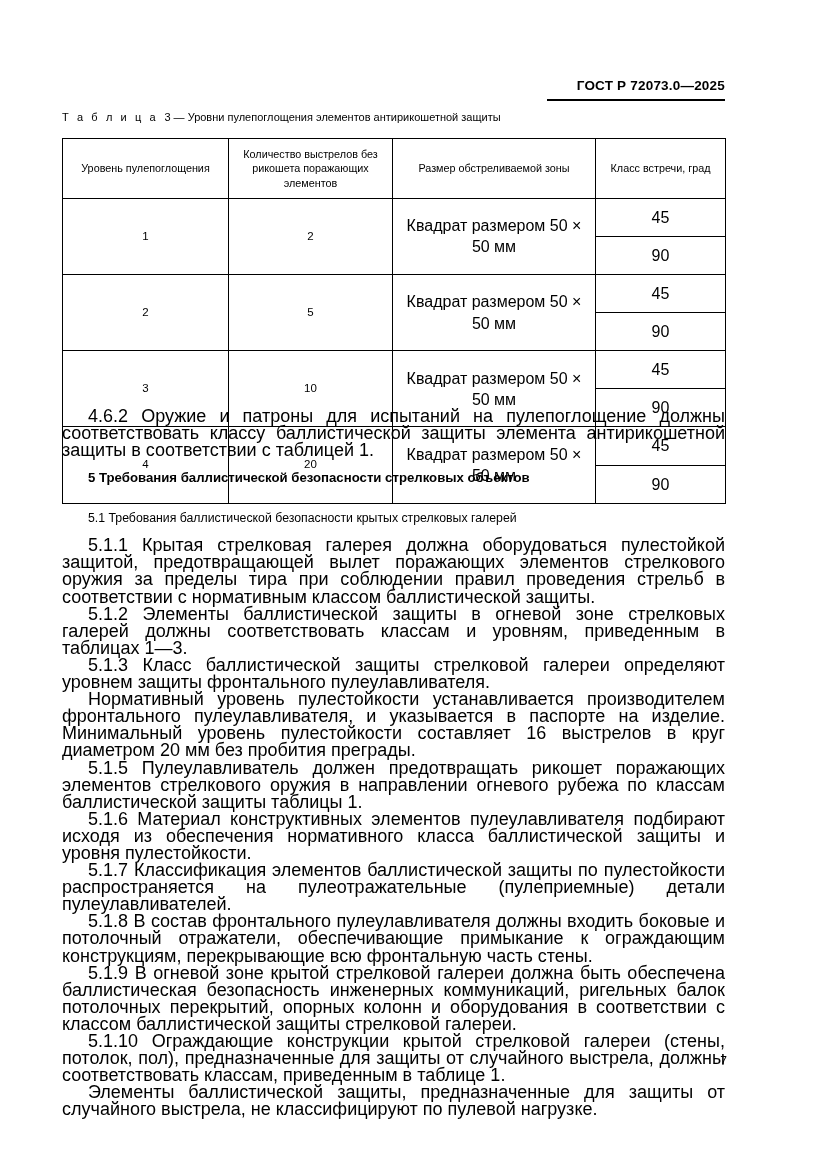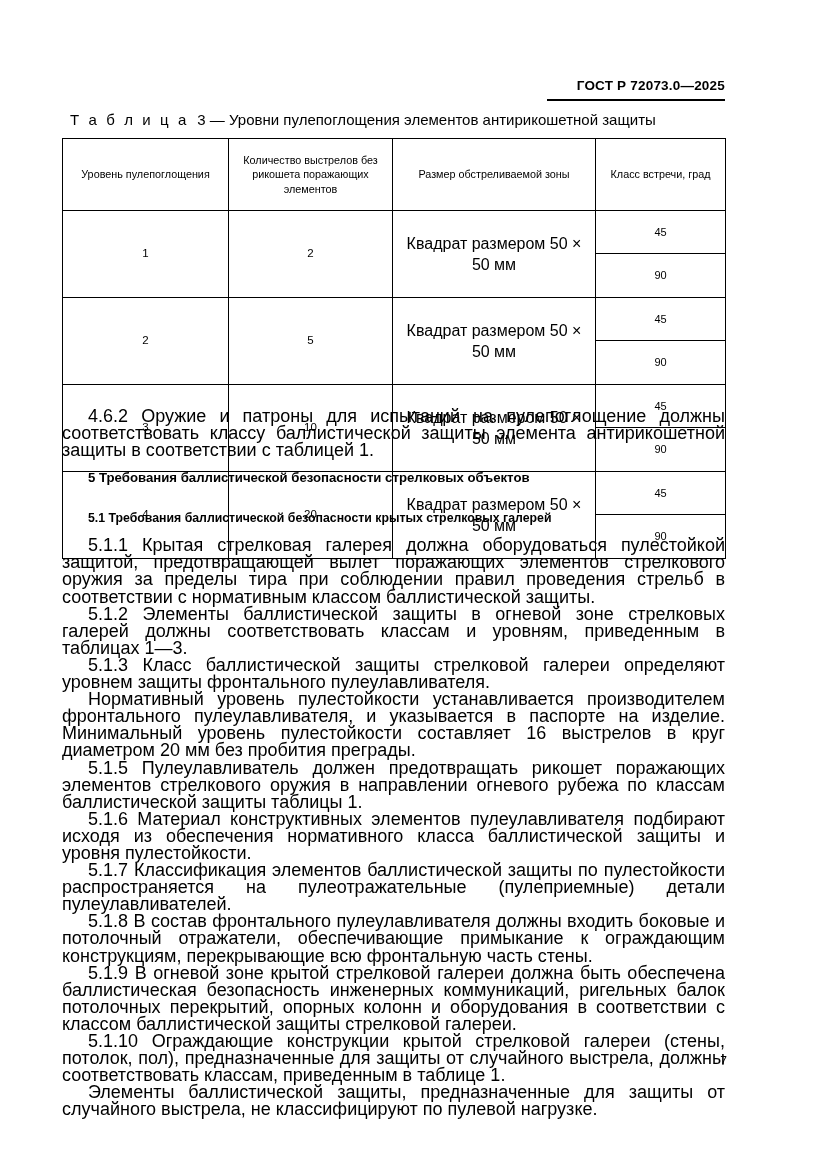--- a/index.html
+++ b/index.html
@@ -35,23 +35,23 @@
     font-size: 13.5px;
     font-weight: bold;
     letter-spacing: 0.2px;
     white-space: nowrap;
     padding-left: 32px;
   }
 
   
   .table-caption {
     position: absolute;
-    left: 70px;
+    left: 62px;
     top: 111px;
-    font-size: 15px;
+    font-size: 11px;
     white-space: nowrap;
   }
   .table-caption .sp { letter-spacing: 2.6px; }
 
   
   .tbl-wrap {
     position: absolute;
     left: 62px;
     top: 138px;
     width: 663px;
@@ -60,38 +60,38 @@
     border-collapse: collapse;
     width: 663px;
     table-layout: fixed;
     font-size: 11px;
   }
   table.gost th,
   table.gost td {
     border: 1px solid #000;
     text-align: center;
     vertical-align: middle;
-    padding: 14px 4px;
+    padding: 8px 4px;
     font-weight: normal;
     line-height: 1.32;
   }
   table.gost thead th {
     height: 56px;
     font-size: 10.8px;
   }
   table.gost td.level,
   table.gost td.count,
   table.gost td.zone {
     height: 54px;
     font-size: 11.5px;
   }
   table.gost td.zone { font-size: 16px; }
   table.gost td.angle {
     height: 27px;
-    font-size: 11px;
+    font-size: 16px;
   }
   .col-level  { width: 166px; }
   .col-count  { width: 164px; }
   .col-zone   { width: 203px; }
   .col-angle  { width: 130px; }
 
   
   .body-text {
     position: absolute;
     left: 62px;
@@ -110,21 +110,21 @@
   h2.sect {
     margin: 10px 0 0 0;
     font-size: 13.2px;
     font-weight: bold;
     text-indent: 26px;
     line-height: 18px;
   }
   h3.subsect {
     margin: 22px 0 10px 0;
     font-size: 12.3px;
-    font-weight: bold;
+    font-weight: normal;
     text-indent: 26px;
     line-height: 18px;
   }
 
   
   .page-number {
     position: absolute;
     right: 100px;
     top: 1054px;
     font-size: 12px;

